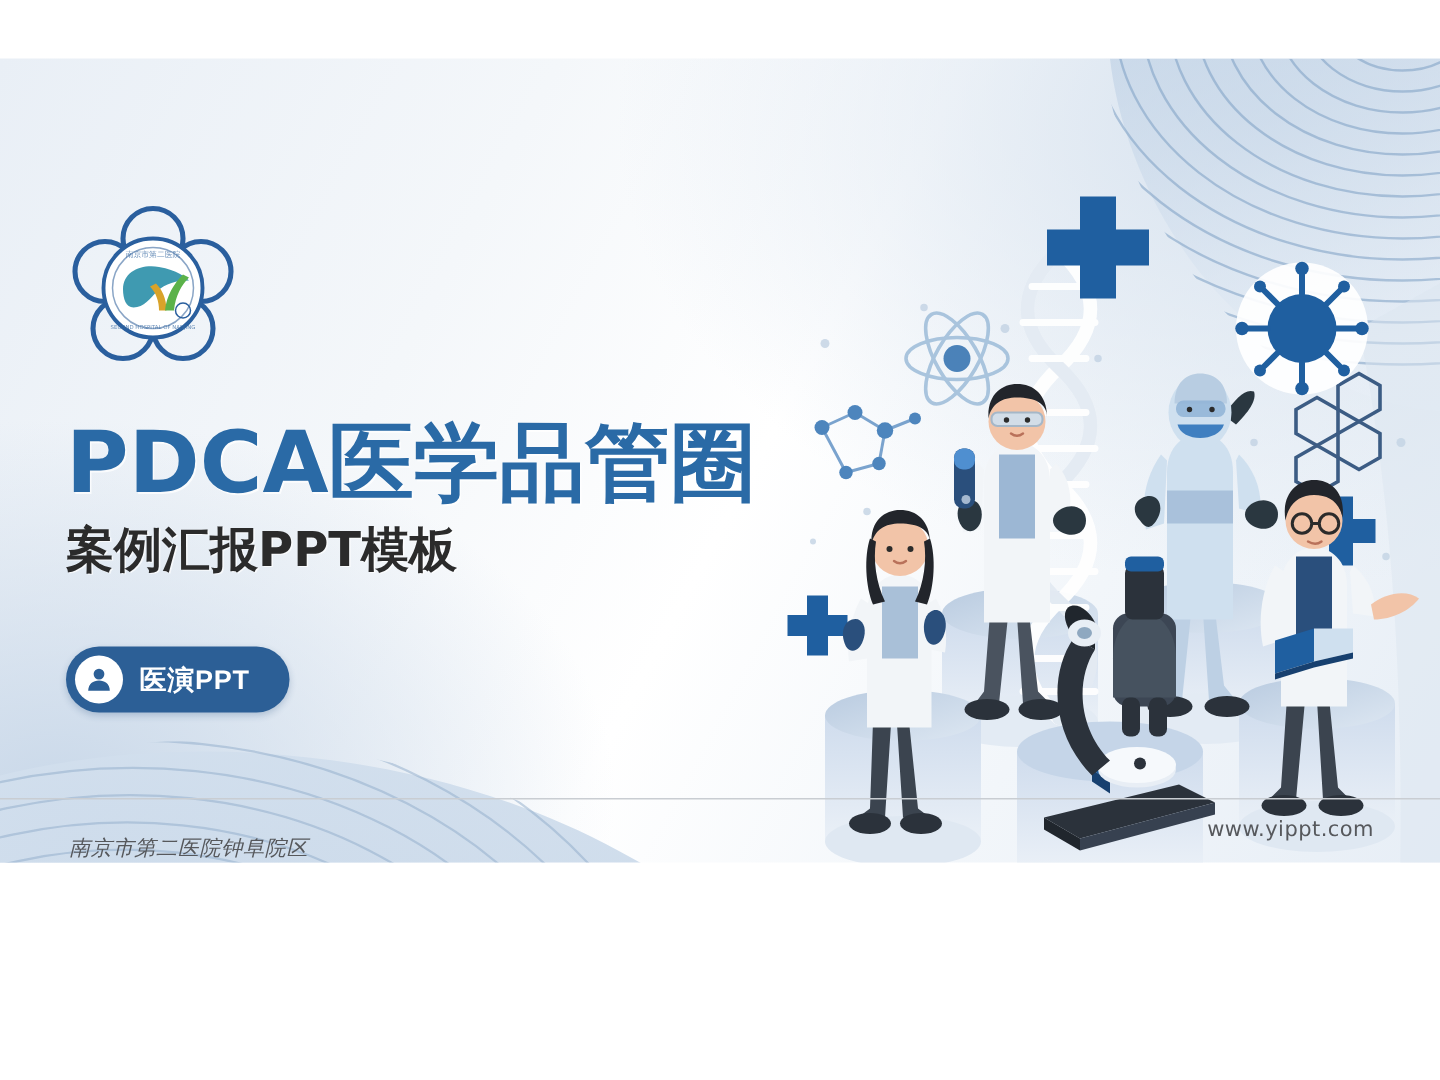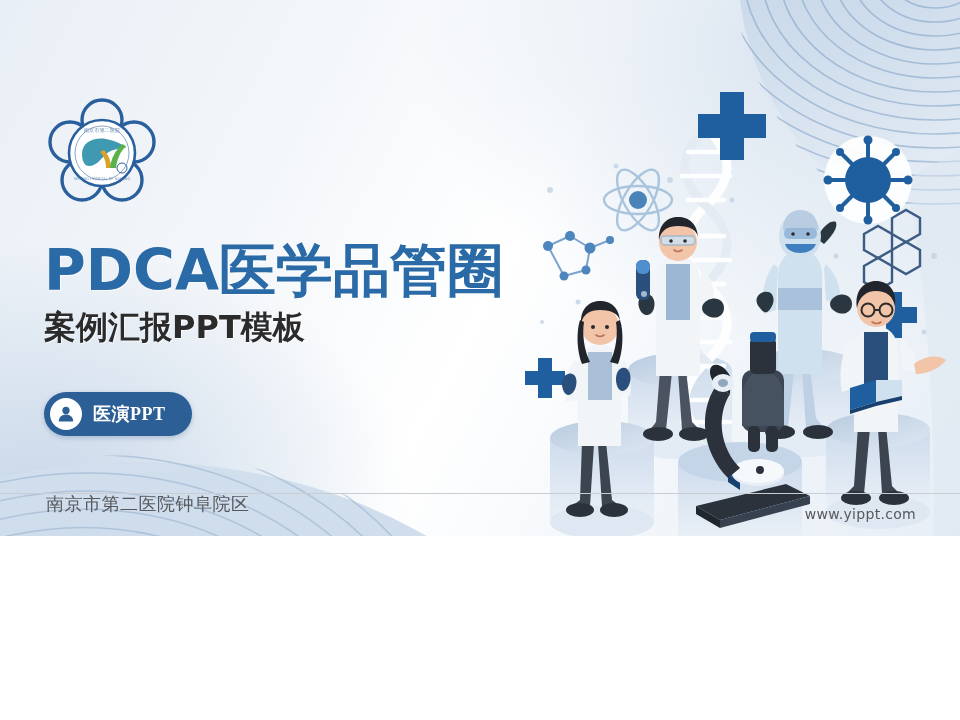--- a/index.html
+++ b/index.html
@@ -7,20 +7,21 @@
     width:960px;height:720px;overflow:hidden;
     font-family:"Liberation Sans","DejaVu Sans",sans-serif;
     background:#ffffff;
   }
   .slide{
     position:relative;width:960px;height:536px;overflow:hidden;
     background:
       radial-gradient(ellipse 700px 500px at 88% 8%, #d8e3ef 0%, rgba(216,227,239,0) 62%),
       radial-gradient(ellipse 620px 420px at 4% 92%, #c9d8e9 0%, rgba(201,216,233,0) 60%),
       linear-gradient(118deg,#e9eff6 0%,#f4f7fa 30%,#ffffff 52%,#f2f6fa 74%,#e7eef6 100%);
+    margin-top: 39px;
   }
 
   
   .bg-layer{position:absolute;inset:0;pointer-events:none;}
   .bg-svg{position:absolute;inset:0;width:960px;height:720px;}
 
   
   .logo{position:absolute;left:44px;top:96px;width:116px;height:116px;}
 
   
@@ -45,35 +46,36 @@
     height:44px;padding:0 26px 0 6px;border-radius:22px;
     background:#2c5f96;
     box-shadow:0 2px 5px rgba(30,70,120,.24);
   }
   .badge-ico{
     width:32px;height:32px;border-radius:50%;background:#ffffff;
     display:flex;align-items:center;justify-content:center;flex:none;
   }
   .badge-txt{
     color:#ffffff;font-size:18px;font-weight:bold;letter-spacing:.5px;white-space:nowrap;
-    font-family:Liberation Serif, serif;
+    font-family:Liberation Sans, sans-serif;
   }
 
   
   .illus{position:absolute;left:520px;top:70px;width:440px;height:470px;}
   .illus svg{display:block;}
 
   
   .footer-rule{
     position:absolute;left:0;right:0;bottom:42px;height:1px;background:#c9cdd2;
   }
   .footer-left{
-    position:absolute;left:46px;bottom:20px;
-    font-size:18px;color:#56585c;letter-spacing:.5px;white-space:nowrap;
+    position:absolute;left:46px;bottom:0;
+    font-size:14px;color:#56585c;letter-spacing:.5px;white-space:nowrap;
     font-family:"DejaVu Sans","Liberation Sans",sans-serif;
+    font-style:italic;
   }
   .footer-right{
     position:absolute;right:44px;bottom:14px;
     font-size:14px;color:#56585c;letter-spacing:.3px;white-space:nowrap;
     font-family:"DejaVu Sans","Liberation Sans",sans-serif;
   }
 </style>
 </head>
 <body>
 

